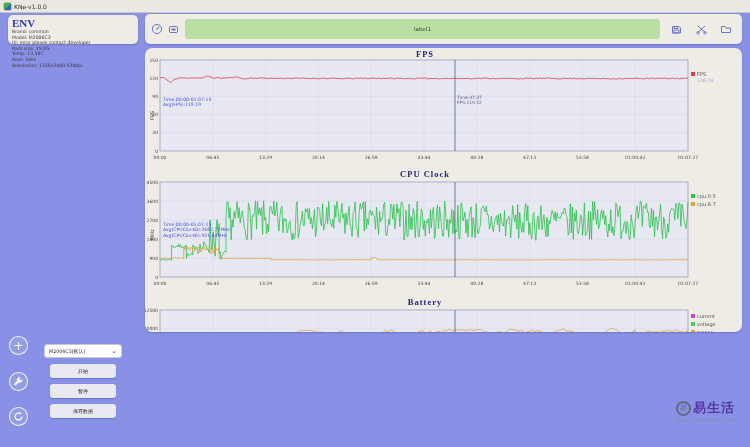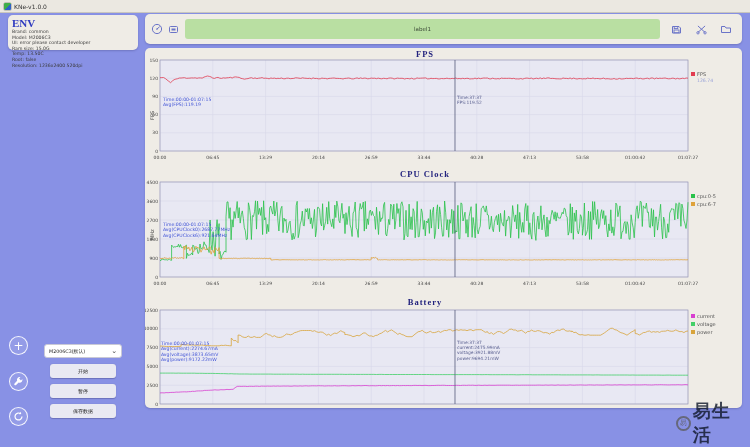--- a/index.html
+++ b/index.html
@@ -13,36 +13,36 @@
     display:flex; align-items:center; gap:3px; padding-left:4px; }
   .app-icon { width:7px; height:7px; border-radius:1px;
     background:linear-gradient(135deg,#3fae49 50%,#2f62c4 50%); box-shadow:0 0 0 0.5px #9a9a90; }
   .title-text { font-size:6px; color:#333; }
 
   
   .card { position:absolute; background:var(--card,#efece6); border-radius:5px;
     box-shadow:0 1px 2px rgba(40,40,90,.25); }
 
   
-  .env-card { left:8px; top:15px; width:130px; height:35px; padding:2px 4px; }
+  .env-card { left:8px; top:15px; width:130px; height:29px; padding:2px 4px; }
   .gpu-card { left:8px; top:66px; width:130px; height:42px; padding:2px 4px; }
   .panel-title { font-family:"Liberation Serif", serif; font-weight:bold;
     color:var(--header_blue,#2e3ac0); font-size:11px; line-height:12px; }
   .panel-lines div { font-size:4.6px; line-height:5.6px; color:#3a3a3a; white-space:nowrap; }
 
   
   .topbar { left:145px; top:14px; width:597px; height:30px; display:flex; align-items:center; padding:0 6px; }
   .tb-icon { width:12px; height:12px; margin-right:4px; display:flex; align-items:center; justify-content:center; cursor:pointer; }
   .label-field { height:20px; flex:1; margin:0 8px 0 2px; background:var(--field_green,#b9dfa2);
     border-radius:3px; display:flex; align-items:center; justify-content:center;
     font-size:5.5px; color:#3c4a38; }
   .tb-right { display:flex; gap:9px; margin-left:2px; }
 
   
-  .chartcard { left:145px; top:48px; width:597px; height:360px; overflow:hidden; }
+  .chartcard { left:145px; top:48px; width:597px; height:284px; overflow:hidden;border-radius:7px; }
   .chart-title { position:absolute; left:0; width:560px; text-align:center;
     font-family:"Liberation Serif", serif; font-weight:bold; font-size:8.5px;
     letter-spacing:1px; color:var(--chart_title,#23237e); }
   .chart-svg { position:absolute; left:0; width:597px; }
   .ylabel { position:absolute; font-size:5px; color:#444; transform:rotate(-90deg);
     transform-origin:left top; white-space:nowrap; }
   .anno { position:absolute; font-size:4.6px; line-height:5.4px;
     color:var(--annotation_blue,#4053d6); white-space:nowrap; z-index:3; }
   .tip { position:absolute; font-size:4.4px; line-height:5.2px; color:#5a6090; white-space:nowrap; z-index:3; }
   .legend { position:absolute; z-index:3; }
@@ -75,21 +75,21 @@
     background:#e9e9f2; border:none; border-radius:3px; font-size:5px; color:#222;
     box-shadow:0 0.5px 1px rgba(40,40,90,.3); cursor:pointer;
     font-family:"DejaVu Sans", sans-serif; }
   .btn-start { top:364px; } .btn-pause { top:384px; } .btn-save { top:404px; }
 
   
   .watermark { position:absolute; left:676px; top:399px; width:72px; opacity:.8; z-index:5; }
   .wm-row { display:flex; align-items:center; gap:2px; }
   .wm-logo { width:15px; height:15px; border-radius:50%; border:2.5px solid #5e5e62;
     display:flex; align-items:center; justify-content:center; font-size:7px; color:#5e5e62; }
-  .wm-brand { font-size:18px; font-weight:bold; color:#0f172a;
+  .wm-brand { font-size:13px; font-weight:bold; color:#4c1d95;
     font-family:"Liberation Serif", serif; letter-spacing:1px; }
   .wm-sub { font-size:4.6px; color:#88888f; margin-top:1px; letter-spacing:.5px; }
 
   svg text { font-family:"DejaVu Sans", sans-serif; }
 </style>
 </head>
 <body>
 
 <div class="window">
 

